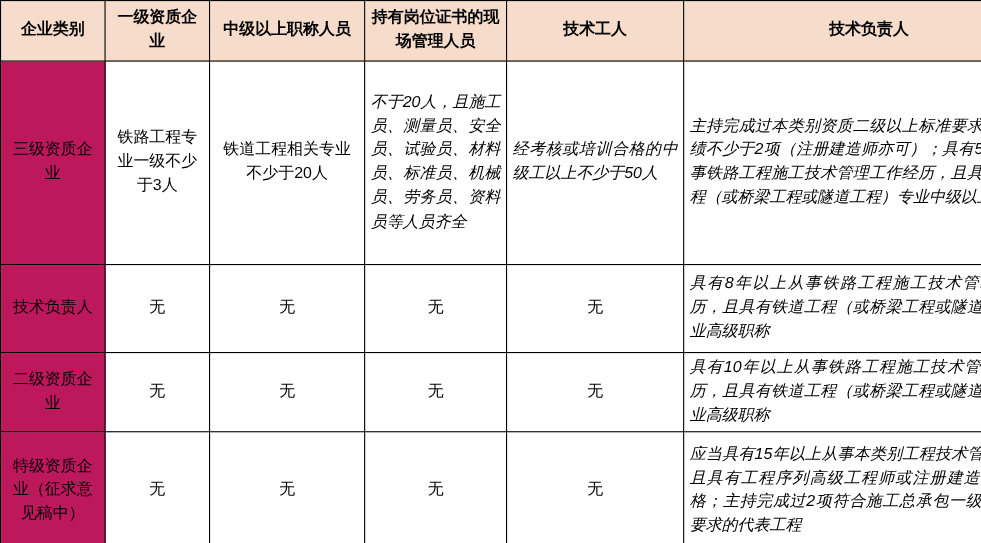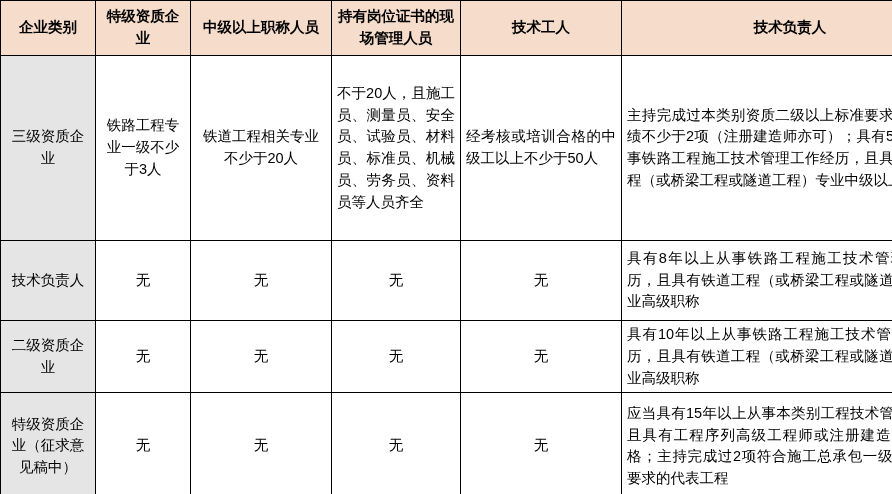--- a/index.html
+++ b/index.html
@@ -37,44 +37,45 @@
     height: 48px;
   }
   th.col-category { width: 84px; }
   th.col-builder { width: 84px; }
   th.col-midtitle { width: 130px; margin-left: 24px; }
   th.col-sitemgmt { width: 118px; }
   th.col-worker { width: 150px; font-family: Liberation Serif, serif; }
   th.col-techlead { width: 326px; }
 
   td.cat-cell {
-    background: #e5e5e5;
+    background: #be185d;
     text-align: center;
     font-weight: normal;
   }
   td.center {
     text-align: center;
   }
   td.just {
     text-align: justify;
     text-justify: inter-ideograph;
+    font-style: italic;
   }
   .row-l3 { height: 185px; }
   .row-l2 { height: 80px; }
   .row-l1 { height: 72px; }
   .row-special { height: 107px; }
 </style>
 </head>
 <body>
 
 <table class="qual-table">
   <thead>
     <tr>
       <th class="col-category">企业类别</th>
-      <th class="col-builder">特级资质企业</th>
+      <th class="col-builder">一级资质企业</th>
       <th class="col-midtitle">中级以上职称人员</th>
       <th class="col-sitemgmt">持有岗位证书的现场管理人员</th>
       <th class="col-worker">技术工人</th>
       <th class="col-techlead">技术负责人</th>
     </tr>
   </thead>
   <tbody>
     <tr class="row-l3">
       <td class="cat-cell">三级资质企业</td>
       <td class="center">铁路工程专业一级不少于3人</td>

